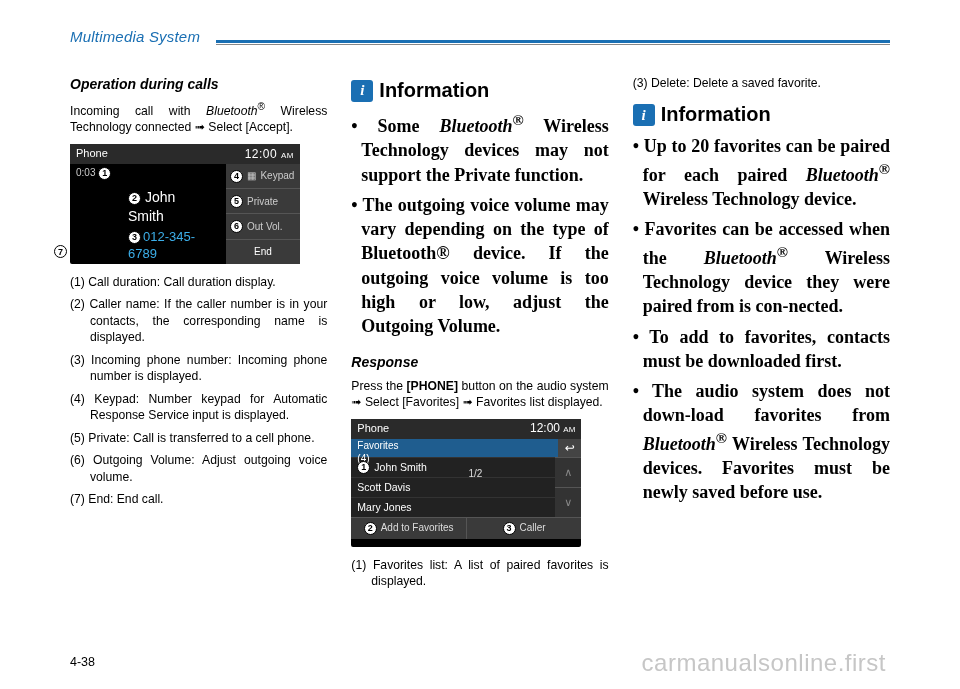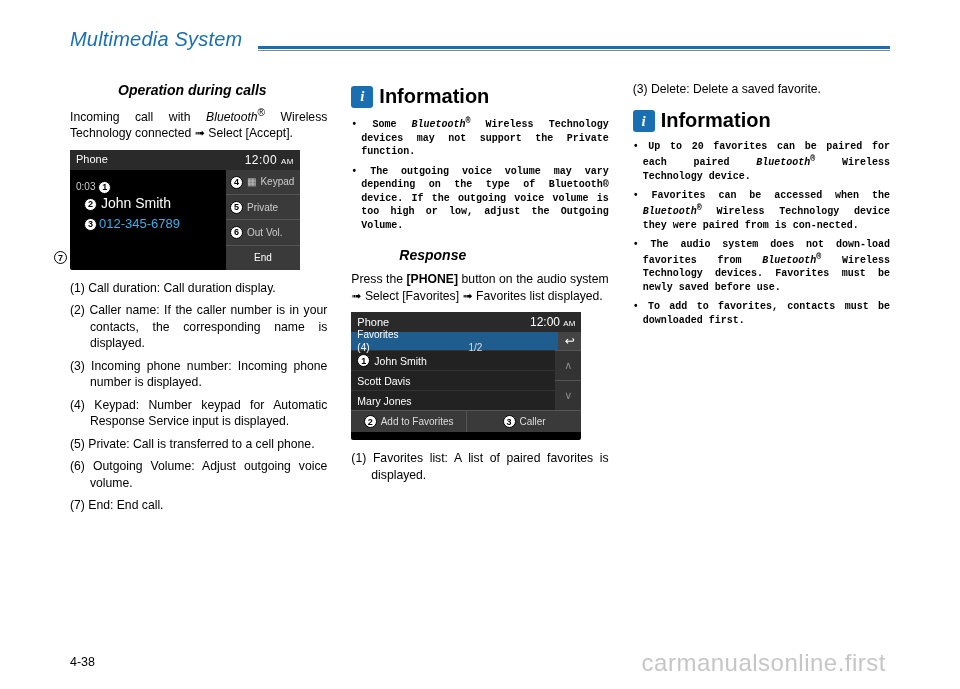--- a/index.html
+++ b/index.html
@@ -16,21 +16,21 @@
       padding: 28px 70px 15px 70px;
     }
     .header {
       display: flex;
       align-items: flex-end;
       margin-bottom: 4px;
     }
     .header-title {
       color: #1a6fb3;
       font-style: italic;
-      font-size: 20px;
+      font-size: 15px;
       font-weight: 500;
       margin-right: 16px;
       letter-spacing: 0.2px;
     }
     .header-line {
       flex: 1;
     }
     .header-line .thick {
       height: 3px;
       background: #1a6fb3;
@@ -48,78 +48,77 @@
     .col {
       flex: 1;
       font-size: 12.2px;
       line-height: 1.35;
     }
     .subhead {
       font-weight: bold;
       font-style: italic;
       font-size: 14px;
       margin-bottom: 6px;
-      margin-left: 48px;
     }
     .para { text-align: justify; margin-bottom: 8px; }
     .numitem { text-align: justify; margin-bottom: 6px; padding-left: 20px; text-indent: -20px; }
     .info-row { display: flex; align-items: center; gap: 6px; margin: 2px 0 6px 0; }
     .info-badge {
       width: 22px; height: 22px; border-radius: 3px;
       background: #1a6fb3; color: #fff; display: flex;
       align-items: center; justify-content: center;
       font-family: "Times New Roman", serif;
       font-style: italic; font-weight: bold; font-size: 15px;
     }
     .info-label { font-weight: bold; font-size: 20px; }
     .bullet-bold {
-      font-family: Liberation Mono, monospace;
+      font-family: Liberation Serif, serif;
       font-weight: bold; text-align: justify; margin-bottom: 6px;
       padding-left: 10px; text-indent: -10px;
-      font-size: 10px;
+      font-size: 18px;
     }
     .bullet-bold .bt-italic { font-style: italic; }
 
     
     .shot {
       width: 230px; height: 120px; background: #000;
       color: #fff; border-radius: 2px; margin: 6px 0 10px 0;
       position: relative; font-size: 11px;
     }
     .shot .topbar { display: flex; align-items: center; height: 20px; padding: 0 6px; background: #2a2a2a; }
     .shot .topbar .title { flex: 1; font-size: 11px; }
     .shot .topbar .time { font-size: 12px; letter-spacing: 0.5px; }
     .shot .body { display: flex; height: 100px; }
-    .shot .left { flex: 1; padding: 4px 14px; }
+    .shot .left { flex: 1; padding: 4px 14px; margin-left: 44px; }
     .shot .right { width: 74px; display: flex; flex-direction: column; }
     .shot .right .btn { flex: 1; background: #3a3a3a; border-top: 1px solid #555; display:flex; align-items:center; gap:4px; padding:0 4px; font-size:10px; color:#ccc; }
     .shot .right .btn:first-child { border-top: none; }
     .shot .right .btn .sym { font-size:10px; color:#ccc; }
     .shot .right .btn.end { color:#fff; justify-content:center; }
     .shot .callname { font-size: 14px; margin-top: 20px; }
     .shot .callnum { font-size: 13px; color:#3caee8; margin-top: 2px; }
-    .shot .dur { font-size: 10px; position:absolute; top:30px; left:6px; color:#ccc; }
+    .shot .dur { font-size: 10px; position:absolute; top:22px; left:6px; color:#ccc; }
     .numcircle {
       display:inline-flex; width:13px; height:13px; border-radius:50%;
       background:#fff; color:#000; font-size:9px; font-weight:bold;
       align-items:center; justify-content:center; border:1px solid #000;
       vertical-align: middle;
     }
     .shot .numcircle { background:#fff; color:#000; }
 
     
     .shot2 {
       width: 230px; height: 128px; background: #000;
       color: #fff; border-radius: 2px; margin: 6px 0 10px 0;
       font-size: 11px; position:relative;
     }
     .shot2 .topbar { display:flex; align-items:center; height:20px; padding:0 6px; background:#2a2a2a; }
     .shot2 .topbar .title { flex:1; }
     .shot2 .topbar .time { font-size:12px; }
-    .shot2 .subbar { display:flex; align-items:center; height:18px; background:#1f5d8f; padding:0 6px; font-size:10px; color:#fff; }
+    .shot2 .subbar { display:flex; height:18px; background:#1f5d8f; padding:0 6px; font-size:10px; color:#fff; }
     .shot2 .subbar .count { flex:1; }
     .shot2 .subbar .page { color:#ddd; font-size:10px; }
     .shot2 .back { width:26px; text-align:center; background:#444; height:18px; line-height:18px; font-size:12px; }
     .shot2 .list { }
     .shot2 .row { display:flex; align-items:center; height:20px; padding:0 6px; border-top:1px solid #333;background:#222; font-size:10.5px; }
     .shot2 .row .name { flex:1; }
     .shot2 .row .ic { color:#aaa; font-size:10px; }
     .shot2 .bottom { display:flex; height:22px; }
     .shot2 .bottom .bt { flex:1; background:#3a3a3a; border-top:1px solid #555; display:flex; align-items:center; justify-content:center; font-size:10px; color:#ddd; }
     .shot2 .bottom .bt + .bt { border-left:1px solid #555; }
@@ -267,24 +266,24 @@
         <div class="info-badge">i</div>
         <div class="info-label">Information</div>
       </div>
 
       <div class="bullet-bold">
         <span>• Up to 20 favorites can be paired for each paired </span><span class="bt-italic">Bluetooth</span><sup>®</sup><span> Wireless Technology device.</span>
       </div>
       <div class="bullet-bold">
         <span>• Favorites can be accessed when the </span><span class="bt-italic">Bluetooth</span><sup>®</sup><span> Wireless Technology device they were paired from is con-nected.</span>
       </div>
+      <div class="bullet-bold">• To add to favorites, contacts must be downloaded first.</div>
       <div class="bullet-bold">
         <span>• The audio system does not down-load favorites from </span><span class="bt-italic">Bluetooth</span><sup>®</sup><span> Wireless Technology devices. Favorites must be newly saved before use.</span>
       </div>
-      <div class="bullet-bold">• To add to favorites, contacts must be downloaded first.</div>
     </div>
 
   </div>
 </div>
 
 <div class="footer">
   <span class="pagenum">4-38</span>
 </div>
 <div class="watermark">carmanualsonline.first</div>
 

